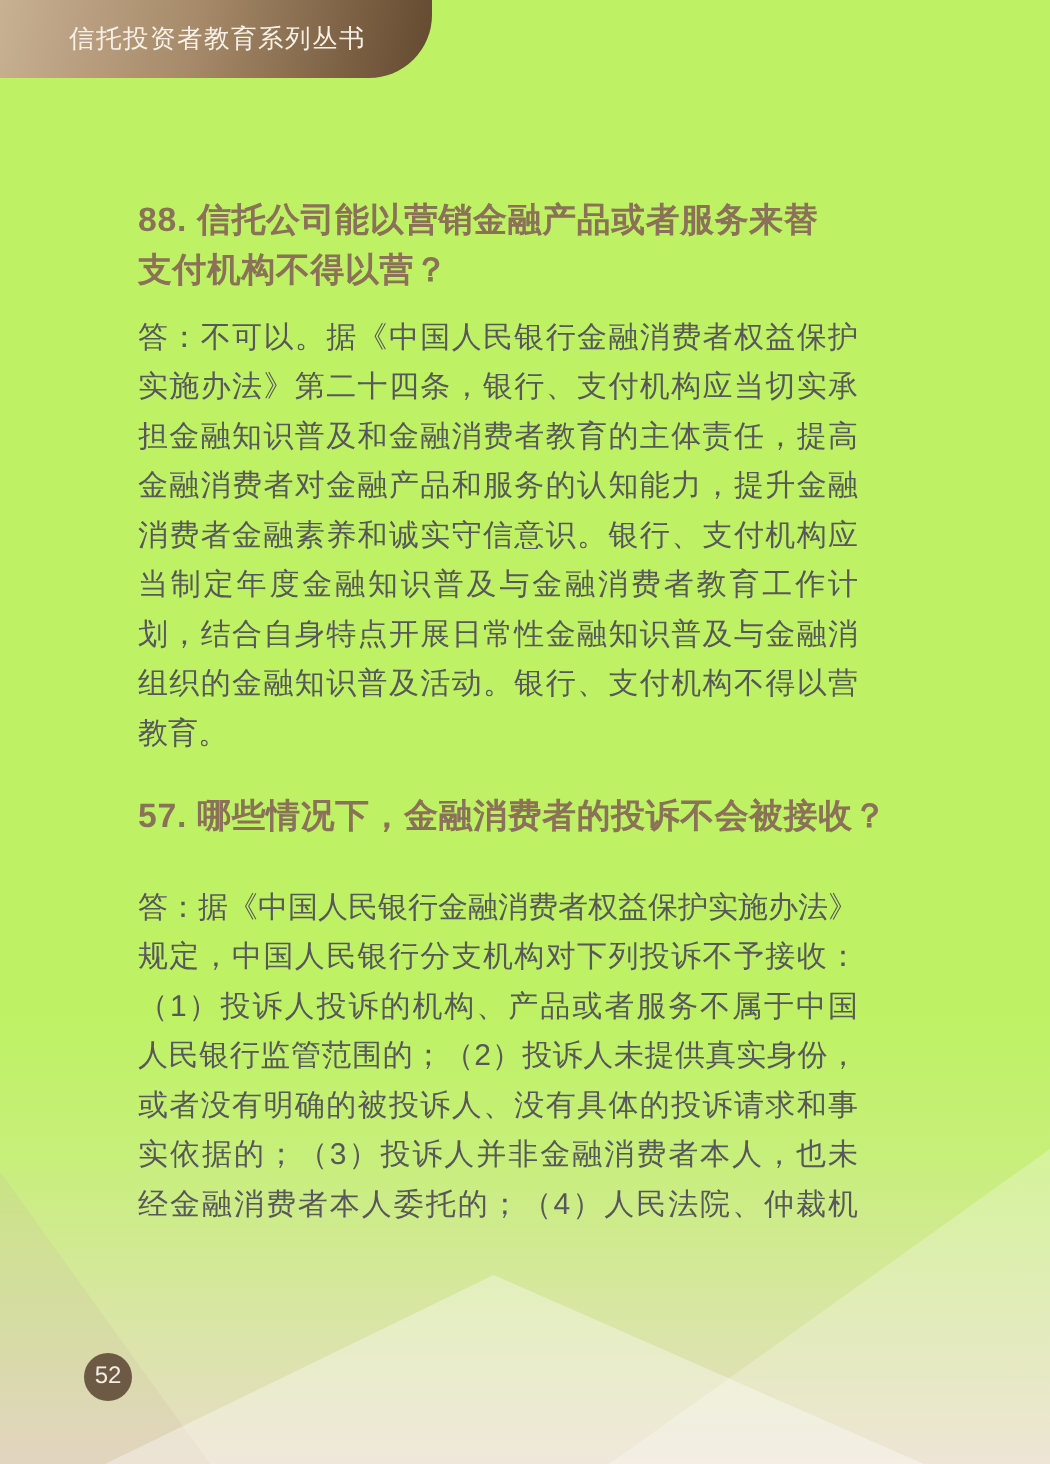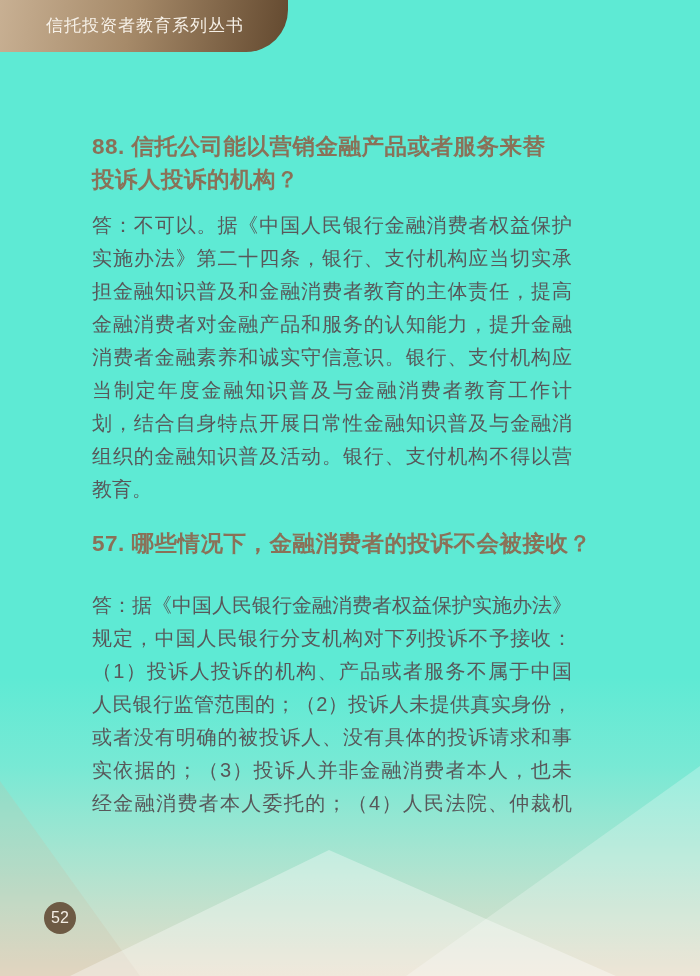--- a/index.html
+++ b/index.html
@@ -1,20 +1,20 @@
 <!DOCTYPE html>
 <html><head>
 <meta charset="utf-8">
 <style>
   html, body { margin: 0; padding: 0; }
   .page {
     position: relative;
     width: 700px;
     height: 976px;
-    background: #5eead4;
+    background: #bef264;
     overflow: hidden;
     font-family: "Liberation Sans", sans-serif;
   }
 
   
   .bg-bottom {
     position: absolute;
     left: 0; right: 0; bottom: 0;
     height: 300px;
     background: linear-gradient(180deg,
@@ -84,21 +84,21 @@
   .answer[data-last="left"] .text-line:last-child {
     text-align-last: left;
   }
   .a88 { margin-top: 13px; }
   .q89 { margin-top: 21px; }
   .a89 { margin-top: 29px; }
 
   
   .page-number {
     position: absolute;
-    left: 44px;
+    left: 56px;
     top: 902px;
     width: 32px;
     height: 32px;
     border-radius: 50%;
     background: #6d5a44;
     color: #f3ede4;
     font-size: 16px;
     line-height: 32px;
     text-align: center;
     z-index: 2;
@@ -117,21 +117,21 @@
 
   <div class="badge">
     <span class="badge-text">信托投资者教育系列丛书</span>
   </div>
 
   <div class="content">
 
     <section>
       <h2 class="question q88">
           <div class="text-line">88. 信托公司能以营销金融产品或者服务来替</div>
-          <div class="text-line">投诉人投诉的机构？</div>
+          <div class="text-line">支付机构不得以营？</div>
         </h2>
       <div class="answer a88" data-last="left">
           <div class="text-line">答：不可以。据《中国人民银行金融消费者权益保护</div>
           <div class="text-line">实施办法》第二十四条，银行、支付机构应当切实承</div>
           <div class="text-line">担金融知识普及和金融消费者教育的主体责任，提高</div>
           <div class="text-line">金融消费者对金融产品和服务的认知能力，提升金融</div>
           <div class="text-line">消费者金融素养和诚实守信意识。银行、支付机构应</div>
           <div class="text-line">当制定年度金融知识普及与金融消费者教育工作计</div>
           <div class="text-line">划，结合自身特点开展日常性金融知识普及与金融消</div>
           <div class="text-line">组织的金融知识普及活动。银行、支付机构不得以营</div>

